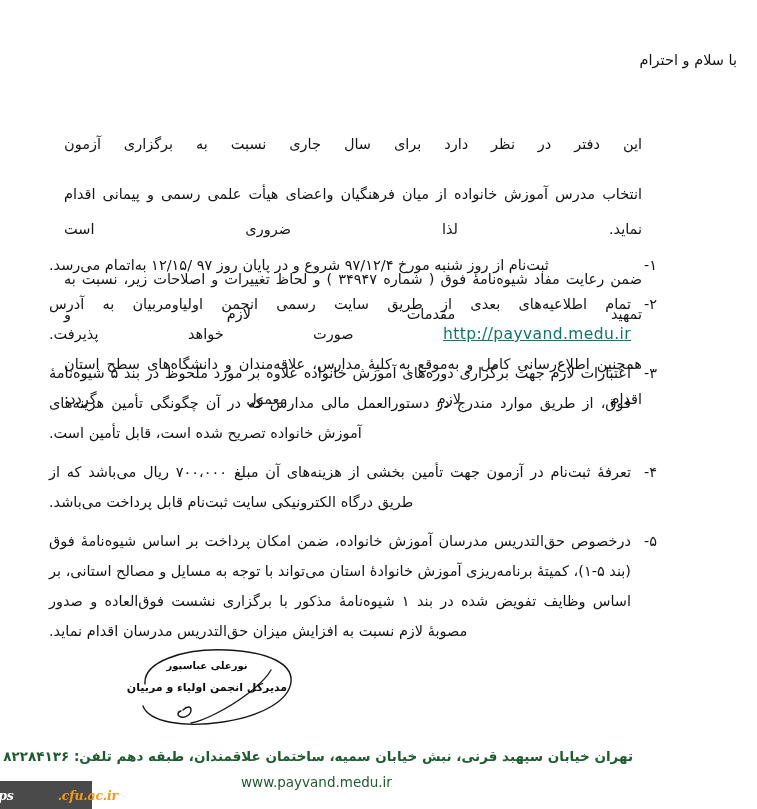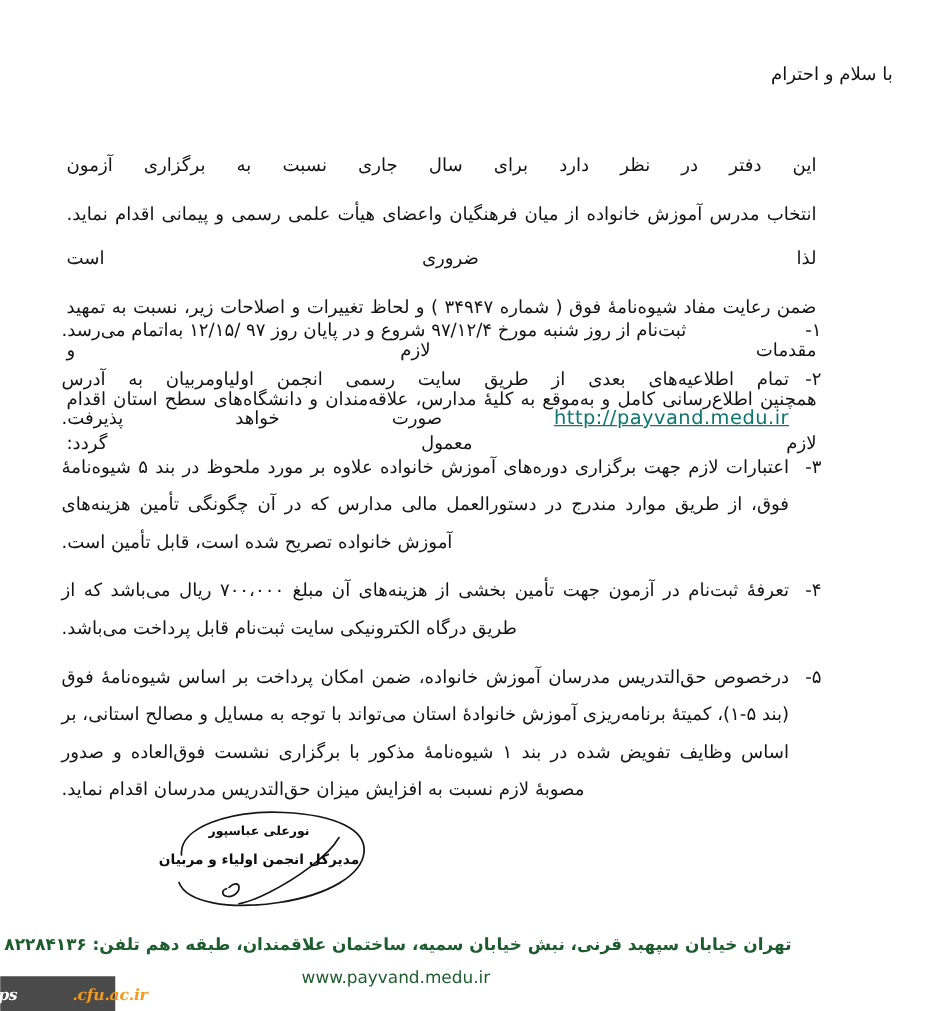--- a/index.html
+++ b/index.html
@@ -17,21 +17,21 @@
     height: 809px;
     background: #ffffff;
     overflow: hidden;
     box-sizing: border-box;
   }
 
   
   .greeting {
     position: absolute;
     top: 52px;
-    right: 43px;
+    right: 20px;
     width: 690px;
     text-align: right;
     direction: rtl;
     font-size: 14.5px;
     color: #141414;
     letter-spacing: 0.2px;
   }
 
   
   .body-block {
@@ -40,21 +40,21 @@
     right: 100px;
     width: 608px;
     direction: rtl;
     text-align: justify;
     text-align-last: justify;
     font-size: 14.5px;
     line-height: 35px;
     color: #141414;
   }
   .body-block p {
-    margin: 4px;
+    margin: 15px;
   }
   .body-block p.first-line {
     text-align: justify;
     text-align-last: justify;
   }
 
   
   .list {
     position: absolute;
     top: 250px;

